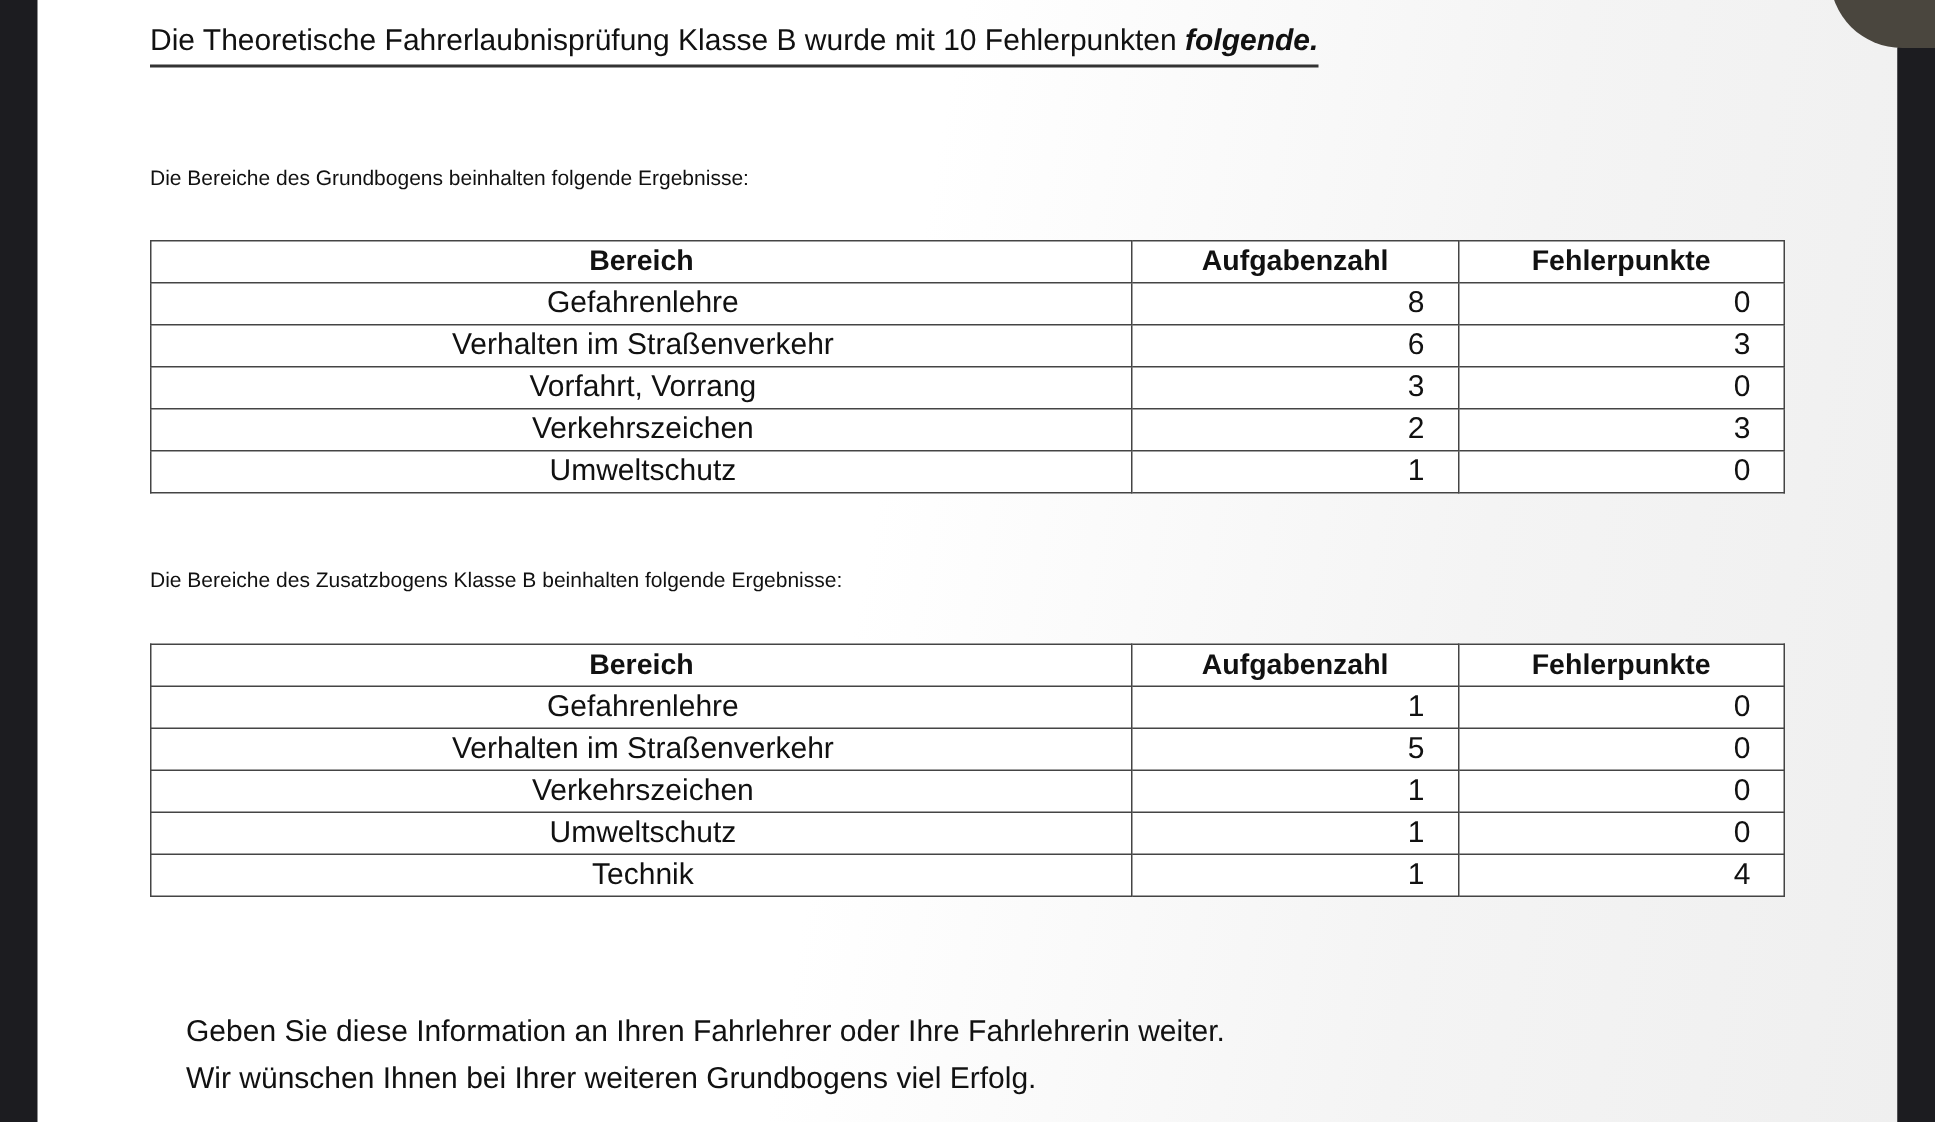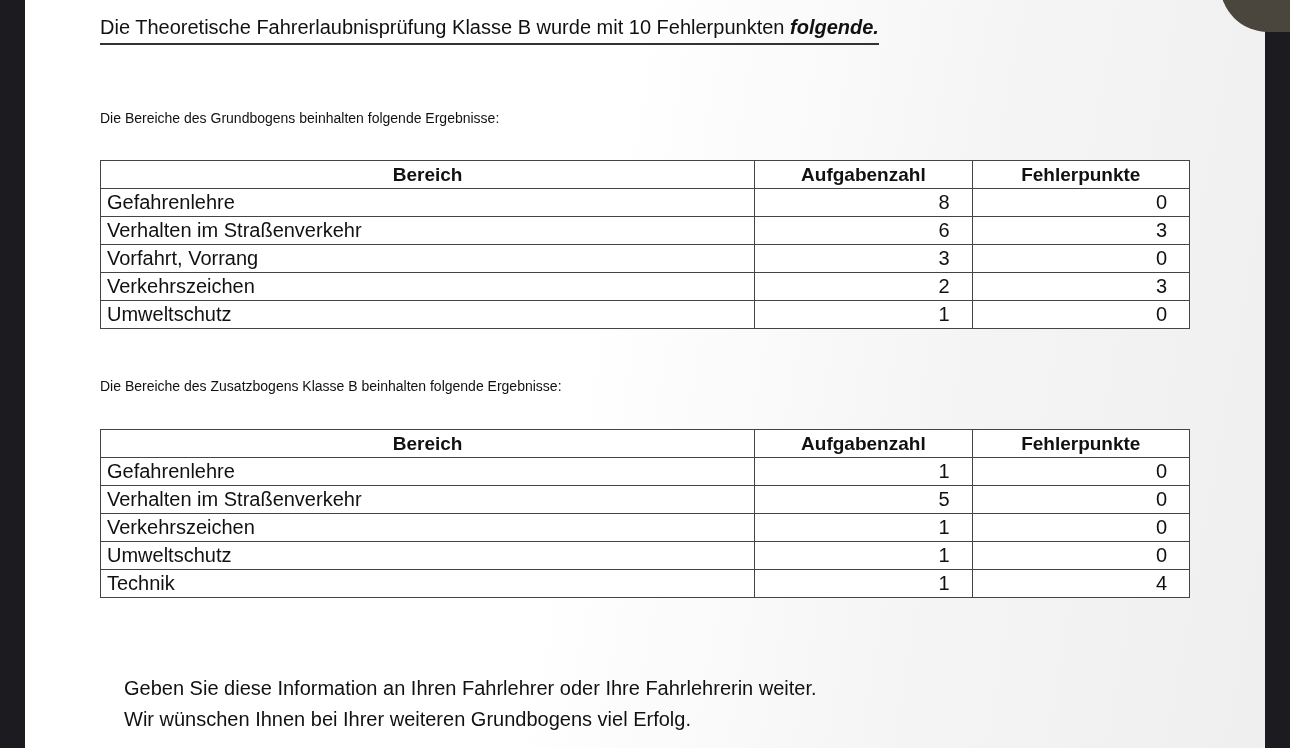--- a/index.html
+++ b/index.html
@@ -32,21 +32,21 @@
   table.results {
     position: absolute; left: 100px; width: 1090px;
     border-collapse: collapse; font-size: 20px;
     background: #fff;
   }
   table.results th, table.results td {
     border: 1.5px solid #444; padding: 0 4px; height: 27px; line-height: 27px;
   }
   table.results th { font-weight: bold; text-align: center; font-size: 19px; }
   table.results td.num { text-align: right; padding-right: 22px; }
-  table.results td.name { text-align: left; padding-left: 6px; }
+  table.results td.name { text-align: center; padding-left: 6px; }
   .col-name { width: 650px; }
   .col-count { width: 216px; }
   .col-points { width: 216px; }
   .footer-line { position: absolute; left: 100px; font-size: 20px; white-space: nowrap; margin-left: 24px; }
 </style>
 </head>
 <body>
 
 <div class="page"></div>
 <div class="corner-shape"></div>

